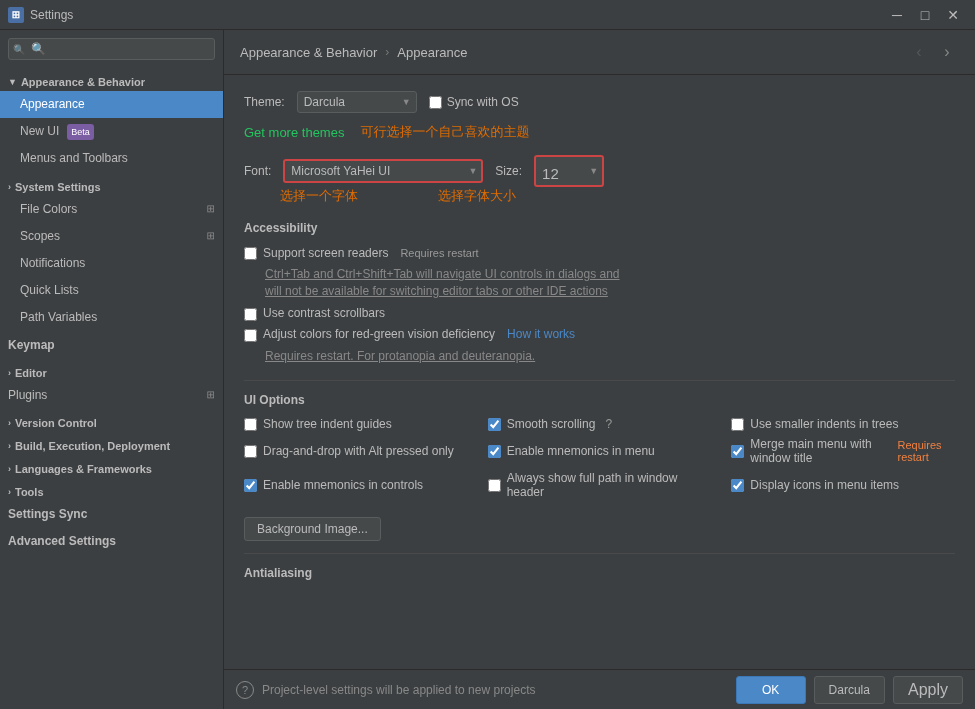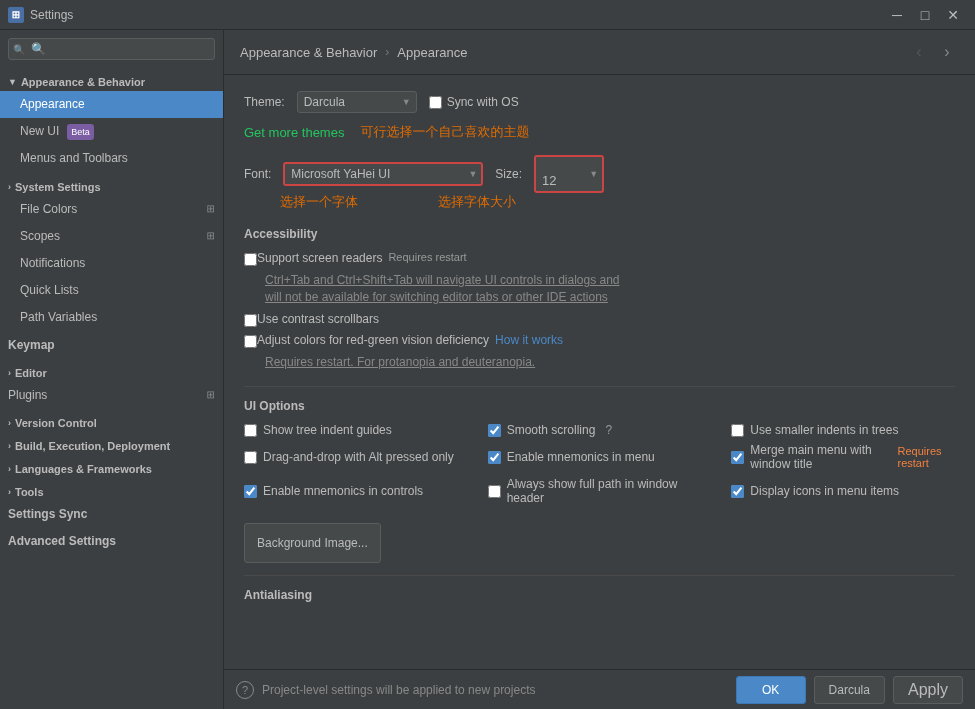--- a/index.html
+++ b/index.html
@@ -256,22 +256,22 @@
       cursor: pointer;
       min-width: 200px;
       appearance: none;
       -webkit-appearance: none;
       outline: none;
     }
     .size-select {
       background: #45494a;
       border: 2px solid #cc4444;
       color: #bbbbbb;
-      font-size: 13px;
-      padding: 16px 20px 3px 6px;
+      font-size: 15px;
+      padding: 8px 20px 3px 6px;
       border-radius: 3px;
       cursor: pointer;
       min-width: 70px;
       appearance: none;
       -webkit-appearance: none;
       outline: none;
     }
 
     
     .font-annotation-row {
@@ -289,21 +289,22 @@
       margin-bottom: 10px;
       margin-top: 8px;
     }
 
     
     .accessibility-section {
       margin-bottom: 16px;
     }
     .checkbox-item {
       display: flex;
-      align-items: flex-start;
+      align-items: center;
+      gap: 6px;
       margin-bottom: 6px;
     }
     .checkbox-item input[type=checkbox] {
       margin-top: 2px;
       accent-color: #4a88c7;
       flex-shrink: 0;
     }
     .checkbox-item-text {
       font-size: 12px;
       color: #bbbbbb;
@@ -365,21 +366,21 @@
       font-size: 11px;
       margin-left: 4px;
     }
 
     
     .bg-image-btn {
       background: #45494a;
       border: 1px solid #5a5d5e;
       color: #bbbbbb;
       font-size: 12px;
-      padding: 12px 12px;
+      padding: 4px 12px;
       border-radius: 3px;
       cursor: pointer;
       margin-top: 6px;
     }
 
     
     .bottom-bar {
       height: 40px;
       background: #3c3f41;
       border-top: 1px solid #2b2b2b;

